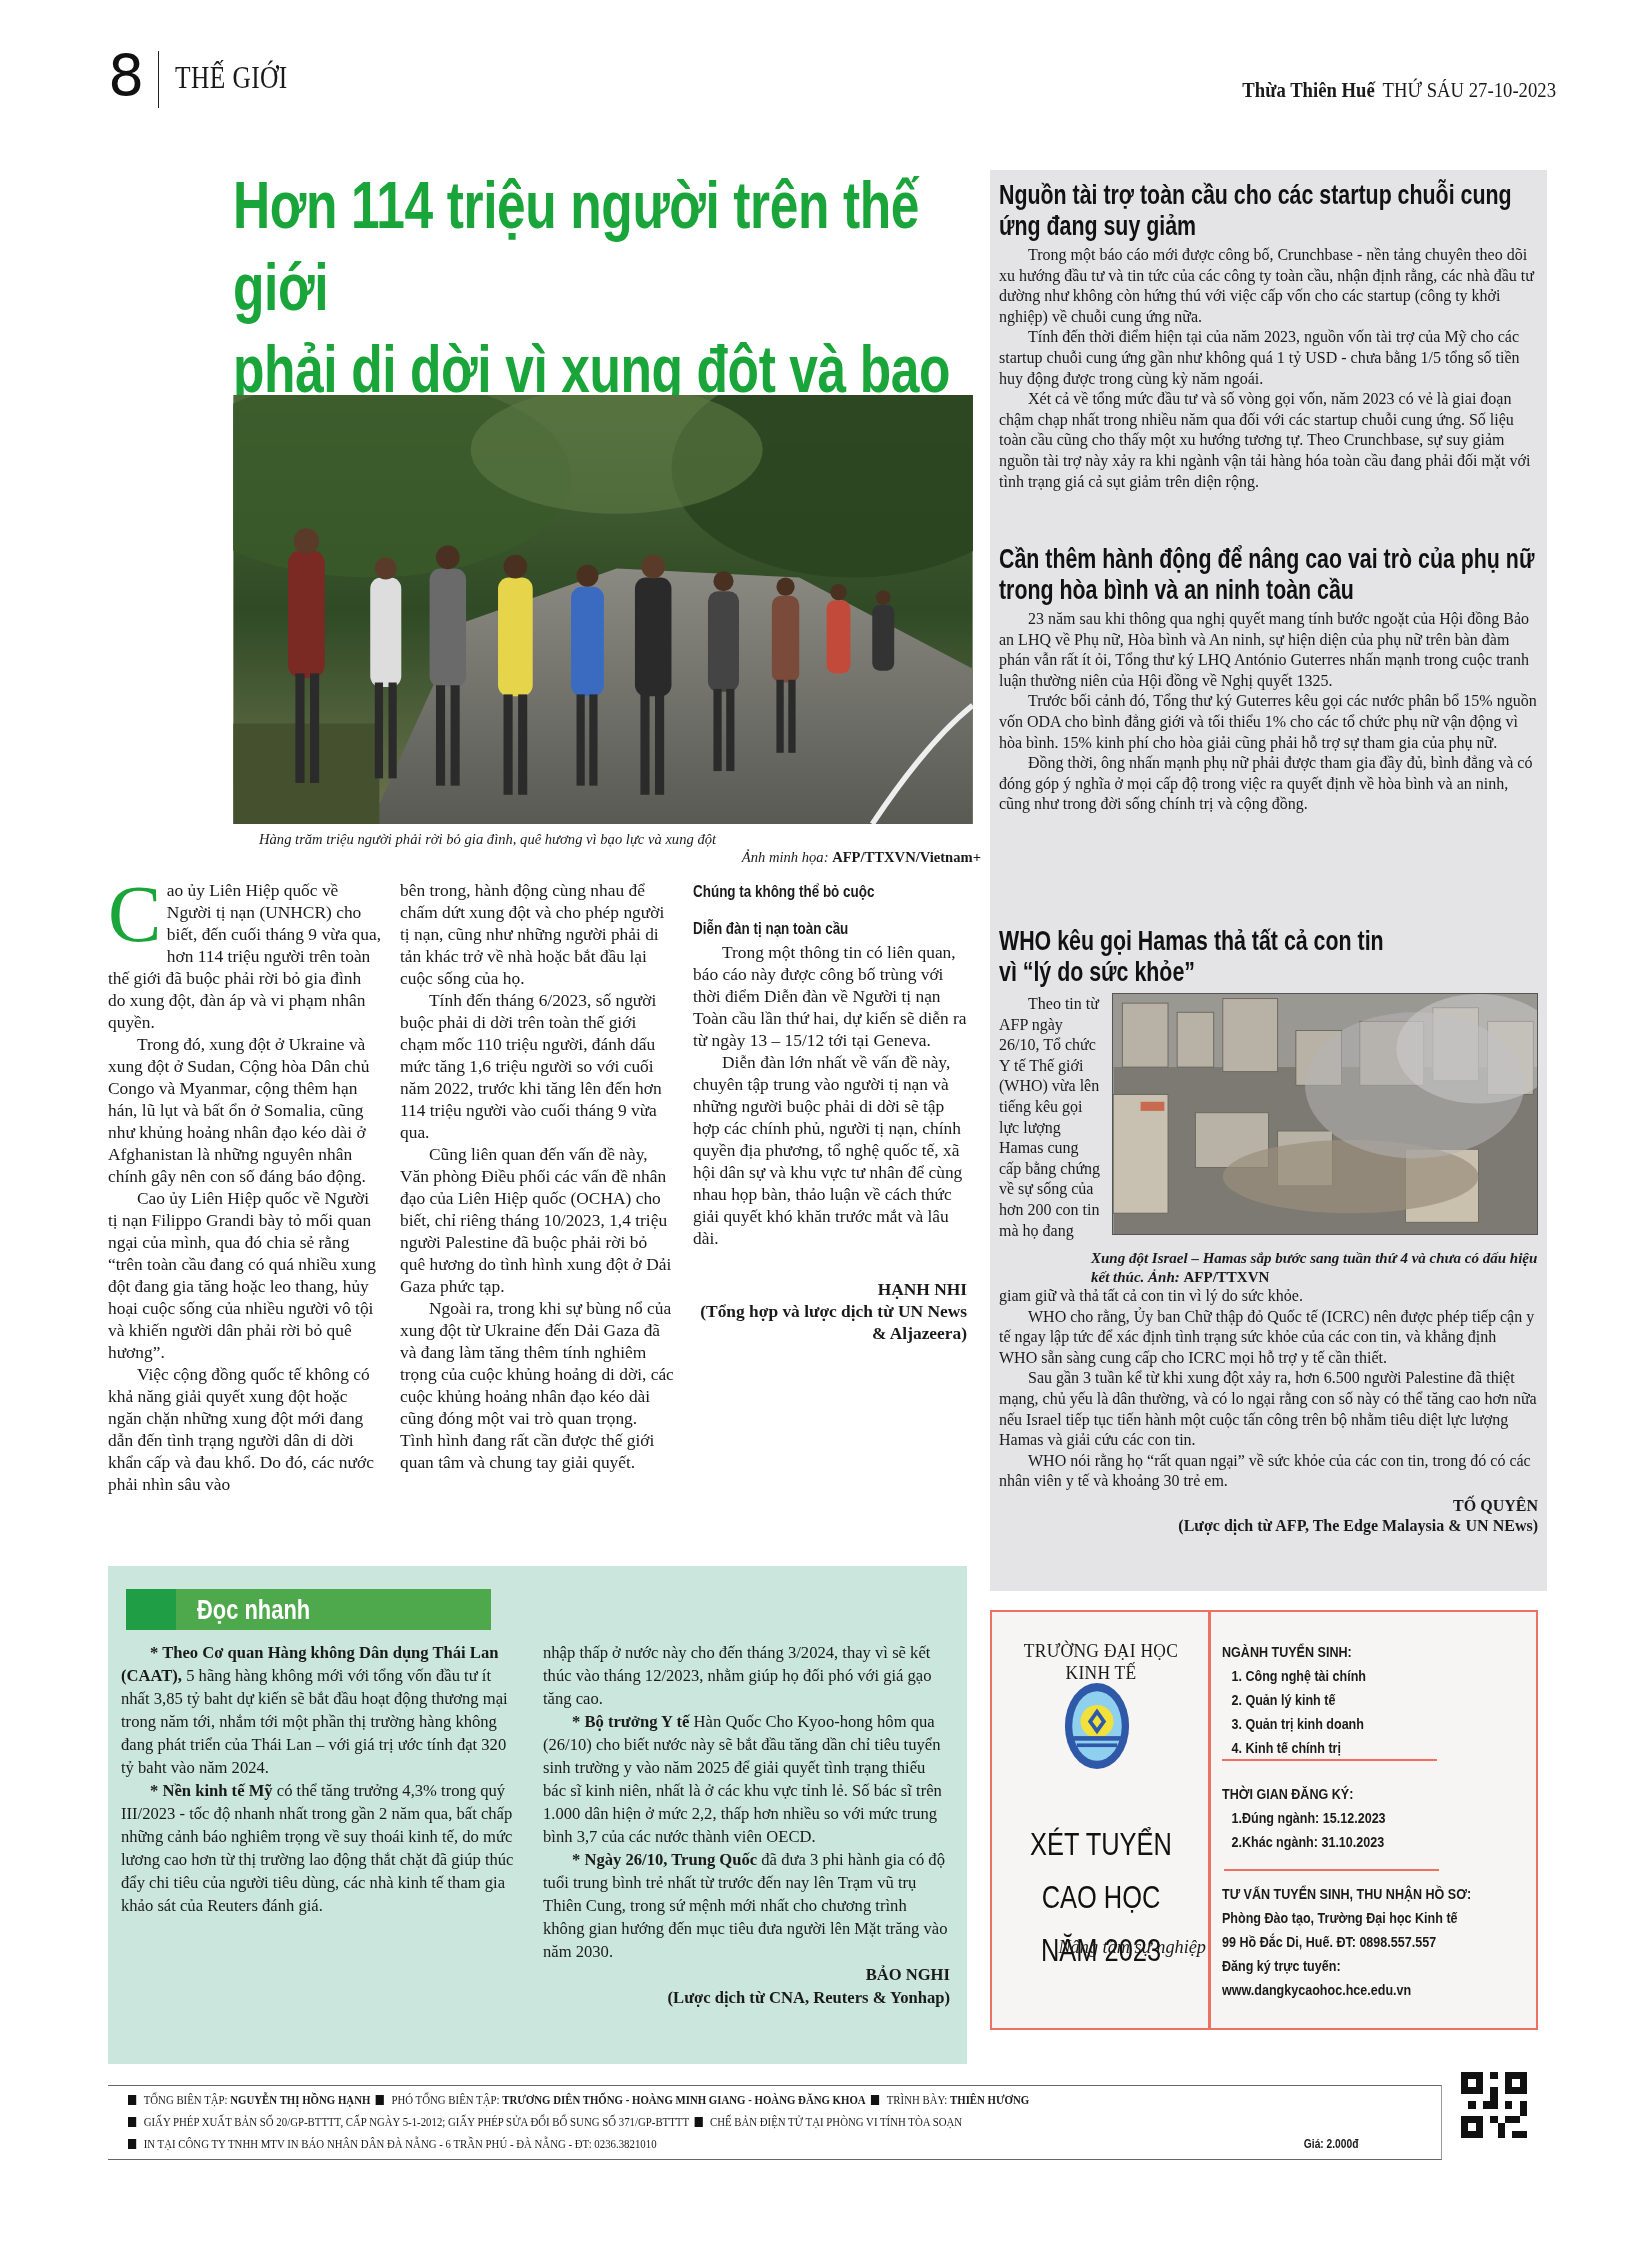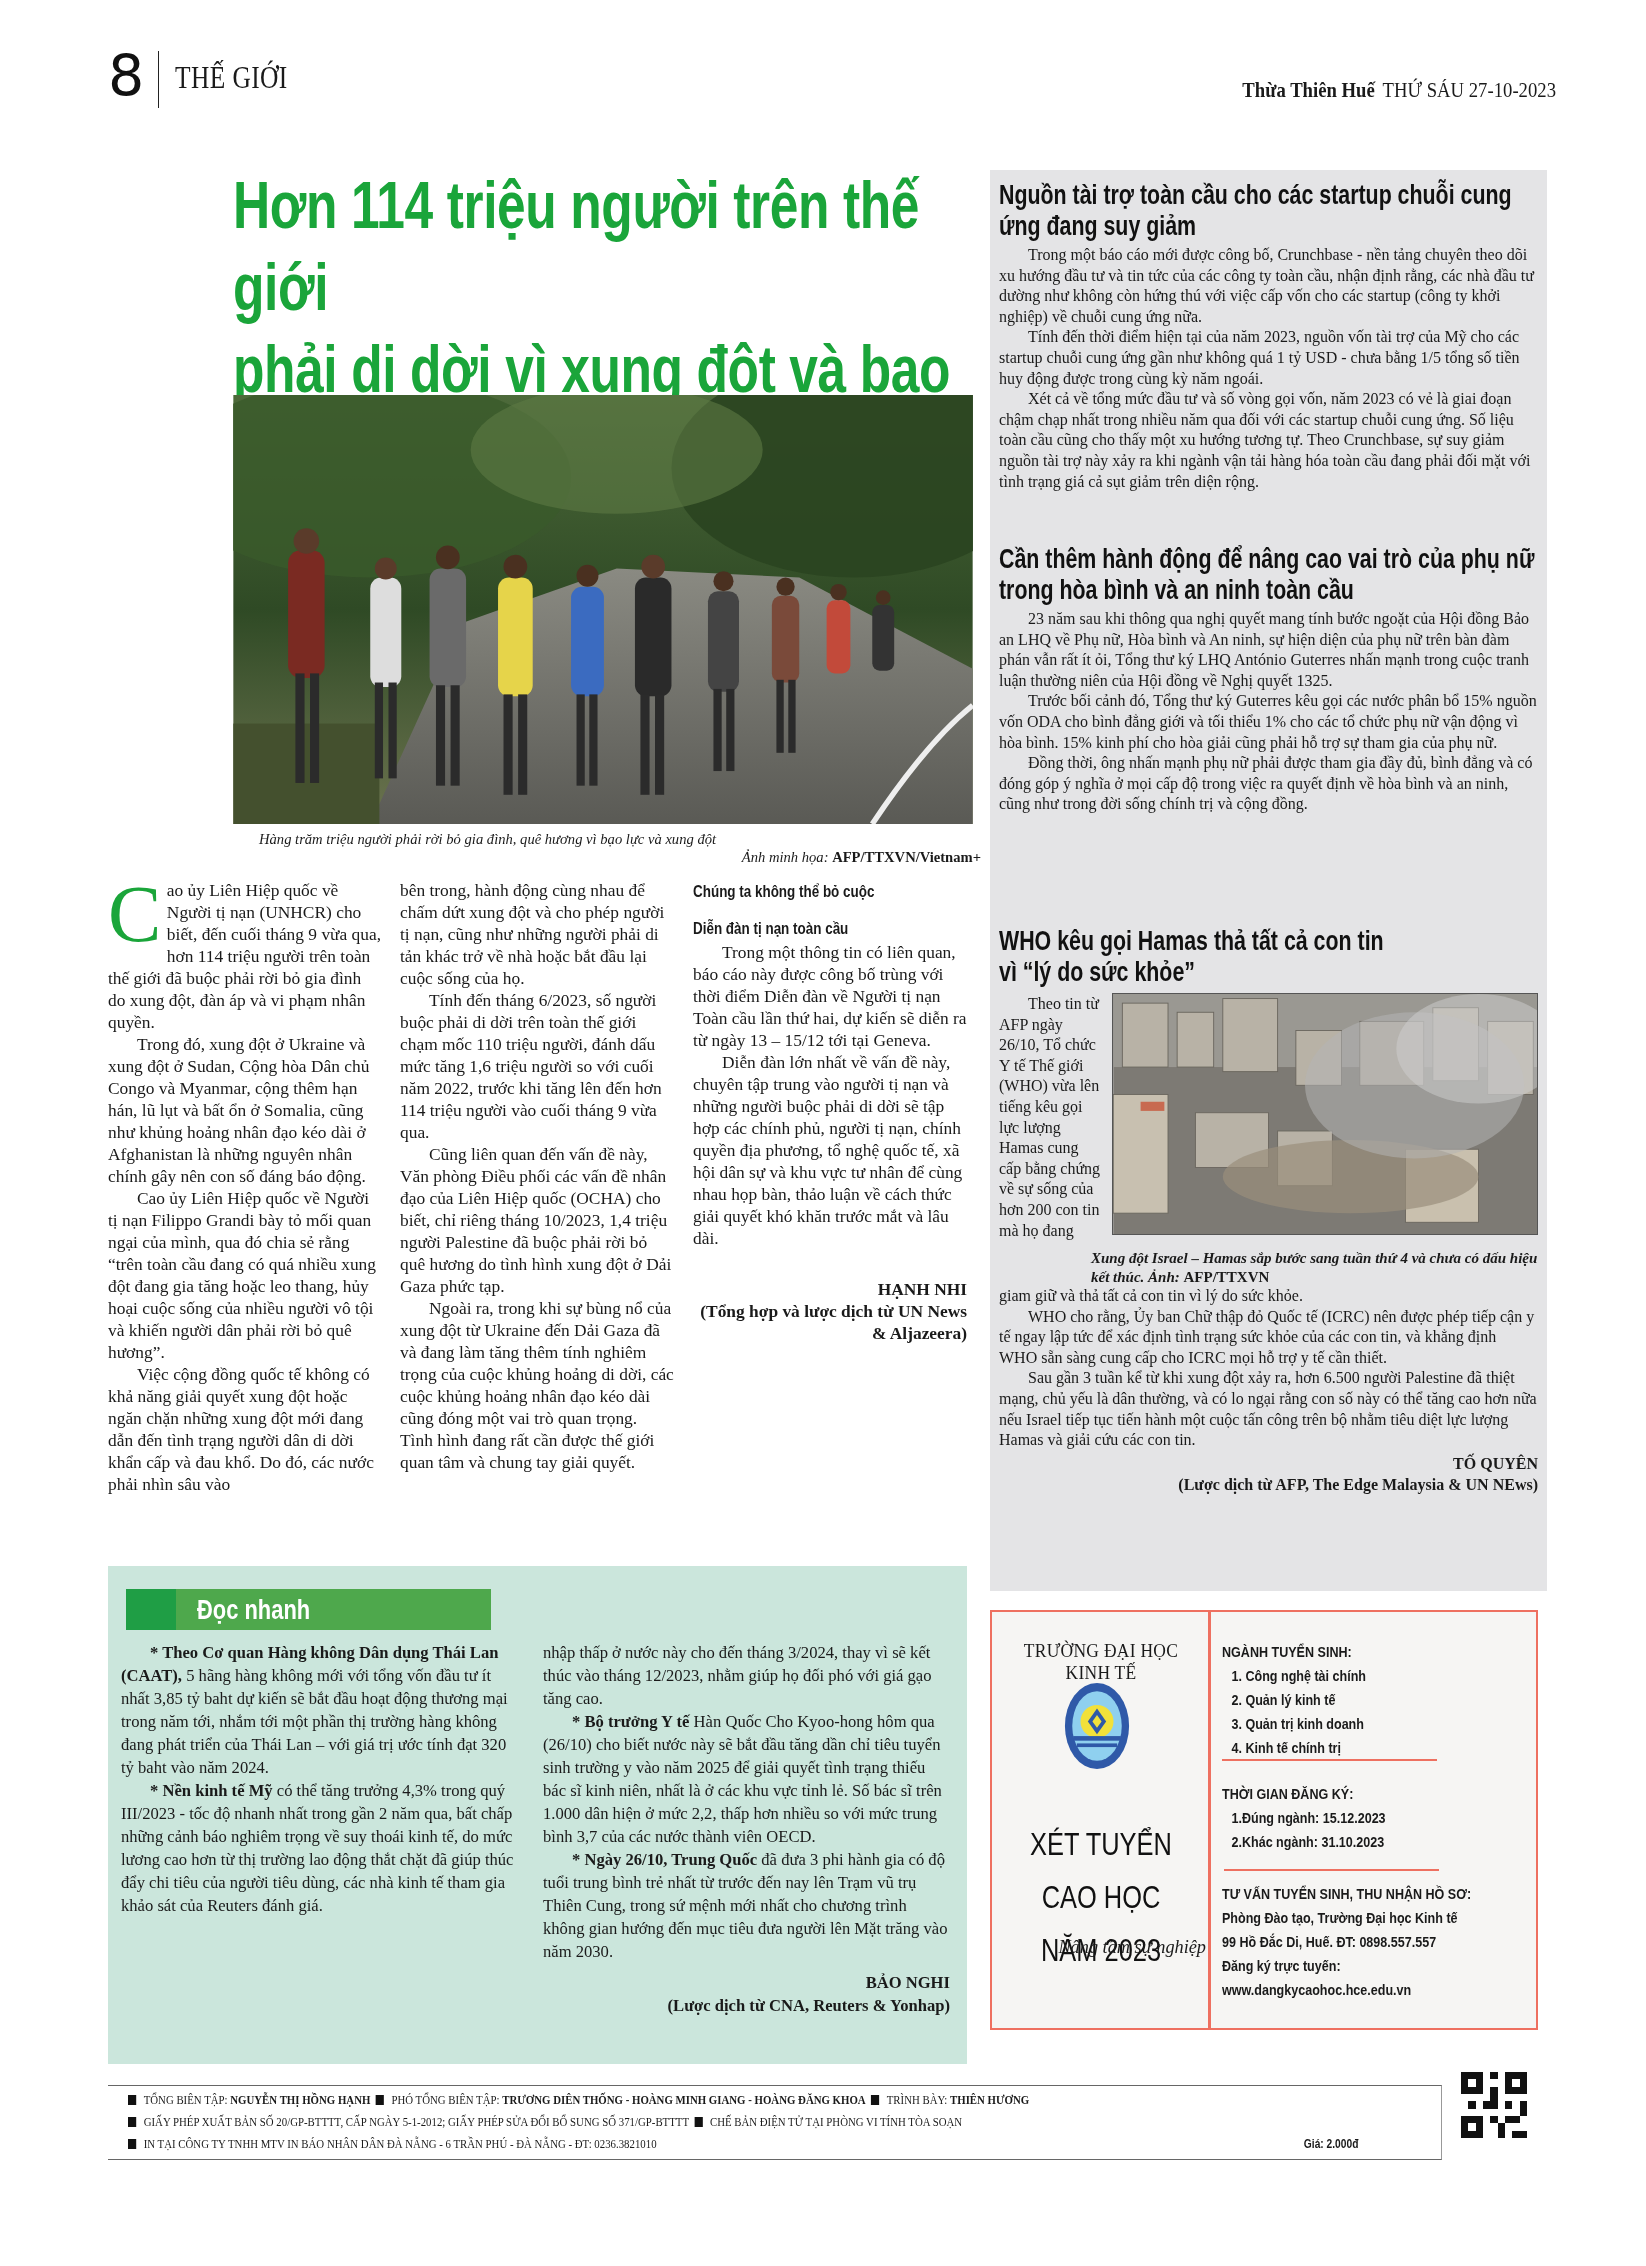--- a/index.html
+++ b/index.html
@@ -228,37 +228,38 @@
     <rect x="30" y="118" width="26" height="10" fill="#c86a50"></rect>
   </svg>
 </div>
 <div class="abs caption" id="cap3">
   <span>Xung đột Israel – Hamas sắp bước sang tuần thứ 4 và chưa có dấu hiệu kết thúc. Ảnh:</span> <b>AFP/TTXVN</b>
 </div>
 <div class="abs rbody" id="r3rest">
   <p class="noind" style="text-indent:0">giam giữ và thả tất cả con tin vì lý do sức khỏe.</p>
   <p>WHO cho rằng, Ủy ban Chữ thập đỏ Quốc tế (ICRC) nên được phép tiếp cận y tế ngay lập tức để xác định tình trạng sức khỏe của các con tin, và khẳng định WHO sẵn sàng cung cấp cho ICRC mọi hỗ trợ y tế cần thiết.</p>
   <p>Sau gần 3 tuần kể từ khi xung đột xảy ra, hơn 6.500 người Palestine đã thiệt mạng, chủ yếu là dân thường, và có lo ngại rằng con số này có thể tăng cao hơn nữa nếu Israel tiếp tục tiến hành một cuộc tấn công trên bộ nhằm tiêu diệt lực lượng Hamas và giải cứu các con tin.</p>
+  <p>WHO nói rằng họ “rất quan ngại” về sức khỏe của các con tin, trong đó có các nhân viên y tế và khoảng 30 trẻ em.</p>
   <div class="sig" style="margin-top:3.7px">TỐ QUYÊN</div>
   <div class="src">(Lược dịch từ AFP, The Edge Malaysia &amp; UN NEws)</div>
 </div>
 
 <div class="abs" id="qbox"></div>
 <div class="abs" id="qbar"></div>
 <div class="abs" id="qbarL"></div>
 <div class="abs" id="qtitle">Đọc nhanh</div>
 <div class="abs qcol" id="q1">
   <p><b>* Theo Cơ quan Hàng không Dân dụng Thái Lan (CAAT),</b><span> 5 hãng hàng không mới với tổng vốn đầu tư ít nhất 3,85 tỷ baht dự kiến sẽ bắt đầu hoạt động thương mại trong năm tới, nhắm tới một phần thị trường hàng không đang phát triển của Thái Lan – với giá trị ước tính đạt 320 tỷ baht vào năm 2024.</span></p>
   <p><b>* Nền kinh tế Mỹ</b><span> có thể tăng trưởng 4,3% trong quý III/2023 - tốc độ nhanh nhất trong gần 2 năm qua, bất chấp những cảnh báo nghiêm trọng về suy thoái kinh tế, do mức lương cao hơn từ thị trường lao động thắt chặt đã giúp thúc đẩy chi tiêu của người tiêu dùng, các nhà kinh tế tham gia khảo sát của Reuters đánh giá.</span></p>
 </div>
 <div class="abs qcol" id="q2">
   <p style="text-indent:0">nhập thấp ở nước này cho đến tháng 3/2024, thay vì sẽ kết thúc vào tháng 12/2023, nhằm giúp họ đối phó với giá gạo tăng cao.</p>
   <p><b>* Bộ trưởng Y tế</b><span> Hàn Quốc Cho Kyoo-hong hôm qua (26/10) cho biết nước này sẽ bắt đầu tăng dần chỉ tiêu tuyển sinh trường y vào năm 2025 để giải quyết tình trạng thiếu bác sĩ kinh niên, nhất là ở các khu vực tỉnh lẻ. Số bác sĩ trên 1.000 dân hiện ở mức 2,2, thấp hơn nhiều so với mức trung bình 3,7 của các nước thành viên OECD.</span></p>
   <p><b>* Ngày 26/10, Trung Quốc</b><span> đã đưa 3 phi hành gia có độ tuổi trung bình trẻ nhất từ trước đến nay lên Trạm vũ trụ Thiên Cung, trong sứ mệnh mới nhất cho chương trình không gian hướng đến mục tiêu đưa người lên Mặt trăng vào năm 2030.</span></p>
-  <div class="sig" style="margin-top:8px">BẢO NGHI</div>
+  <div class="sig" style="margin-top:0">BẢO NGHI</div>
   <div class="src">(Lược dịch từ CNA, Reuters &amp; Yonhap)</div>
 </div>
 
 <div class="abs" id="ad"></div>
 <div class="abs" id="addiv"></div>
 <div class="abs" id="adschool">TRƯỜNG ĐẠI HỌC KINH TẾ</div>
 <div class="abs" id="adlogo">
   <svg width="66" height="90" viewBox="0 0 72 98">
     <ellipse cx="36" cy="49" rx="35" ry="47" fill="#2f59a8"></ellipse>
     <ellipse cx="36" cy="49" rx="27" ry="38" fill="#8fd0ef"></ellipse>

